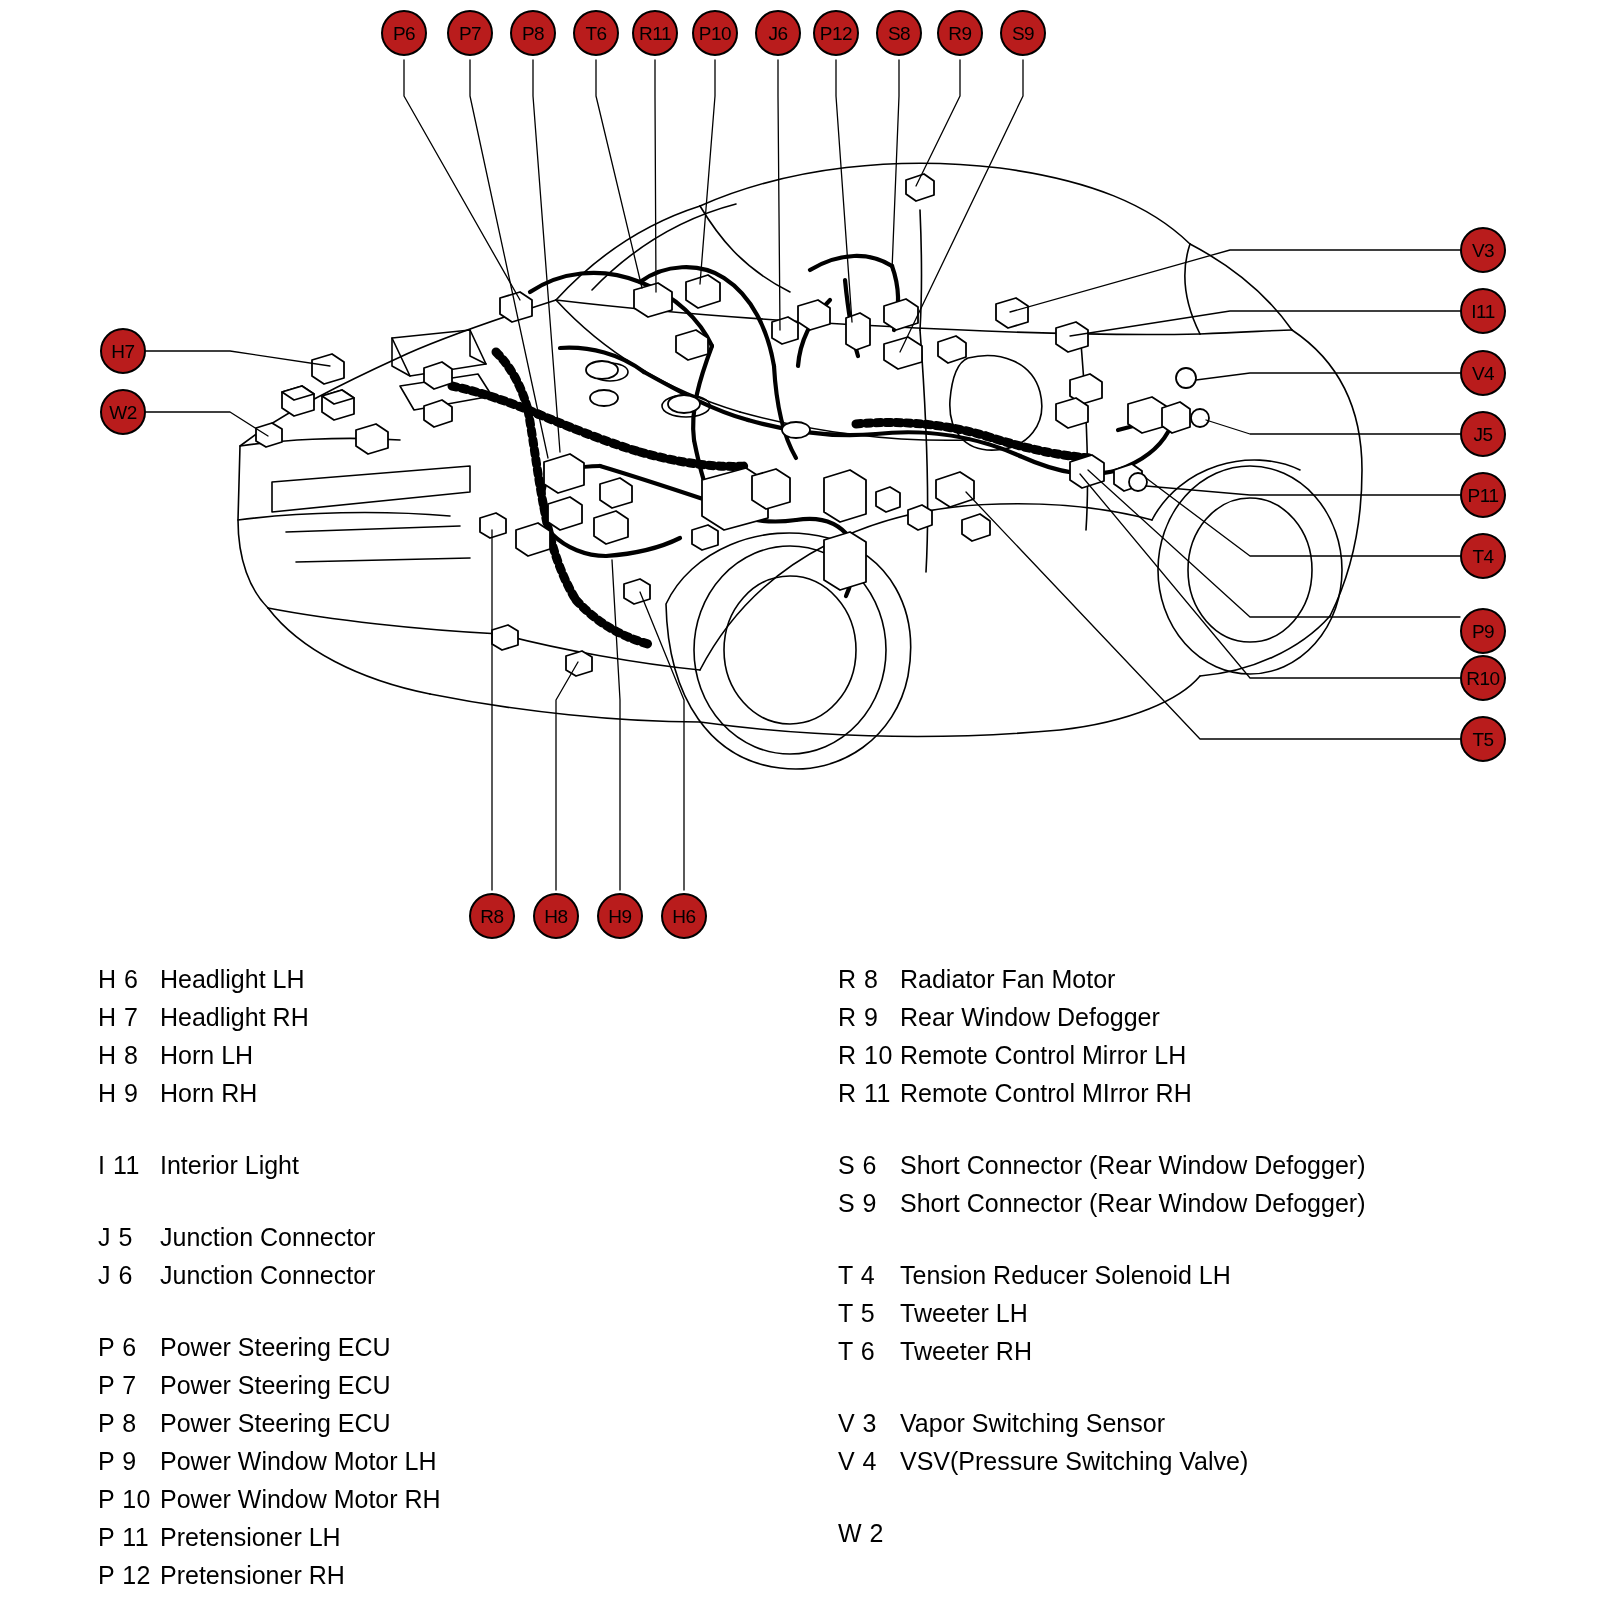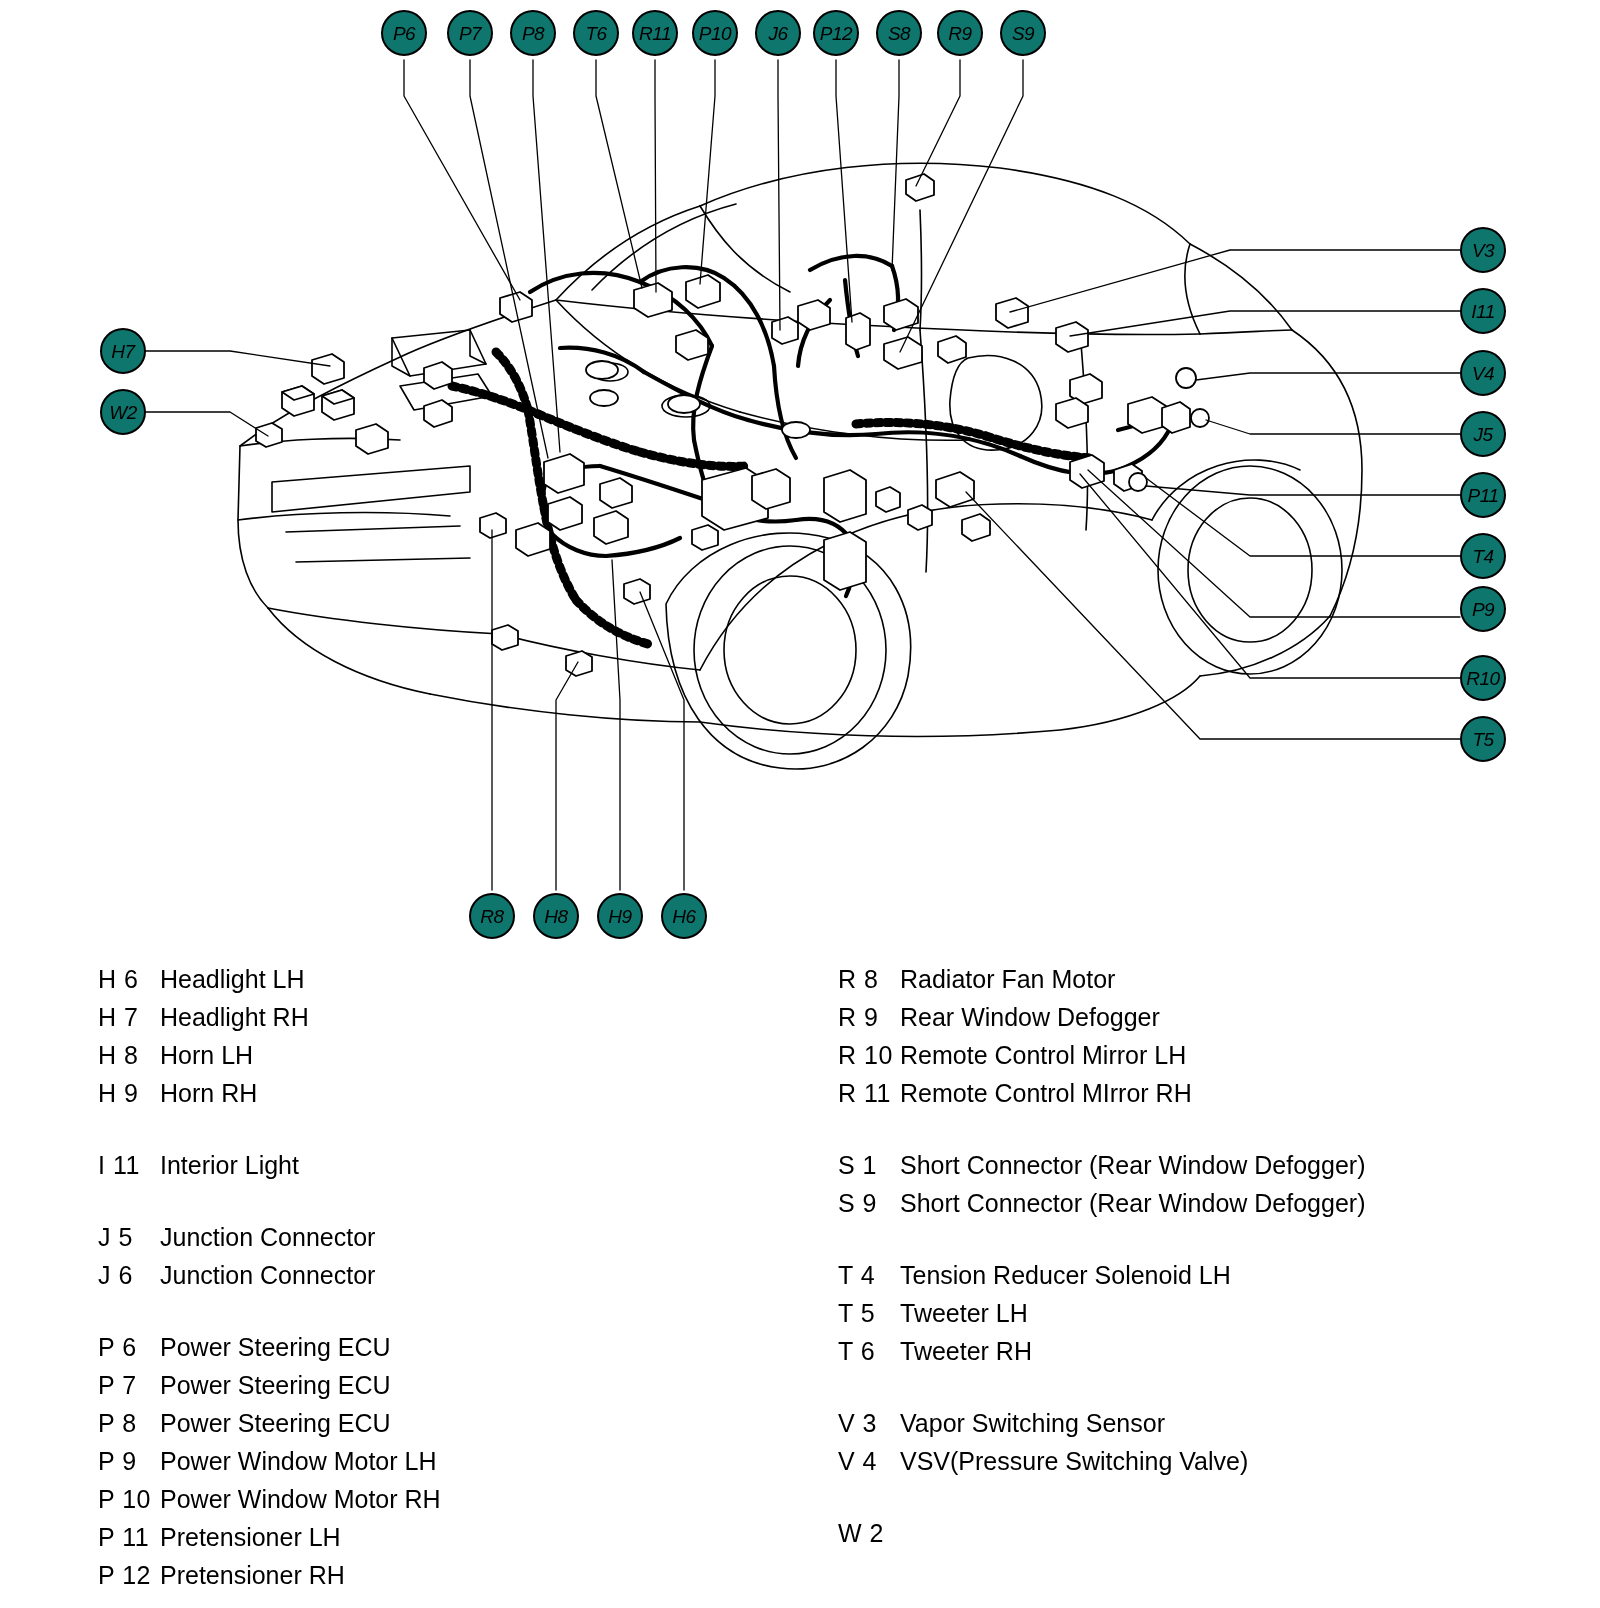--- a/index.html
+++ b/index.html
@@ -28,31 +28,30 @@
     left: 0;
     top: 0;
   }
 
   .callout {
     position: absolute;
     width: 46px;
     height: 46px;
     border: 2px solid #000;
     border-radius: 50%;
-    background: #0f766e;
+    background: #b91c1c;
     box-sizing: border-box;
     display: flex;
     align-items: center;
     justify-content: center;
     font-size: 19px;
     font-family: "Liberation Sans", sans-serif;
     letter-spacing: -0.5px;
     line-height: 1;
     z-index: 5;
-    font-style: italic;
   }
 
   #legend {
     position: absolute;
     left: 0;
     top: 960px;
     width: 1600px;
     height: 648px;
   }
   .legend-col {
@@ -305,21 +304,21 @@
 
   <div class="callout" style="left:100px; top:328px;">H7</div>
   <div class="callout" style="left:100px; top:389px;">W2</div>
 
   <div class="callout" style="left:1460px; top:227px;">V3</div>
   <div class="callout" style="left:1460px; top:288px;">I11</div>
   <div class="callout" style="left:1460px; top:350px;">V4</div>
   <div class="callout" style="left:1460px; top:411px;">J5</div>
   <div class="callout" style="left:1460px; top:472px;">P11</div>
   <div class="callout" style="left:1460px; top:533px;text-align:center;">T4</div>
-  <div class="callout" style="left:1460px; top:586px;">P9</div>
+  <div class="callout" style="left:1460px; top:608px;">P9</div>
   <div class="callout" style="left:1460px; top:655px;">R10</div>
   <div class="callout" style="left:1460px; top:716px;">T5</div>
 
   <div class="callout" style="left:469px; top:893px;">R8</div>
   <div class="callout" style="left:533px; top:893px;">H8</div>
   <div class="callout" style="left:597px; top:893px;">H9</div>
   <div class="callout" style="left:661px; top:893px;">H6</div>
 
 </div>
 
@@ -413,21 +412,21 @@
         <span class="legend-desc">Remote Control Mirror LH</span>
       </div>
       <div class="legend-row">
         <span class="legend-code">R 11</span>
         <span class="legend-desc">Remote Control MIrror RH</span>
       </div>
     </div>
 
     <div class="legend-group">
       <div class="legend-row">
-        <span class="legend-code">S  1</span>
+        <span class="legend-code">S  6</span>
         <span class="legend-desc">Short Connector (Rear Window Defogger)</span>
       </div>
       <div class="legend-row">
         <span class="legend-code">S  9</span>
         <span class="legend-desc">Short Connector (Rear Window Defogger)</span>
       </div>
     </div>
 
     <div class="legend-group">
       <div class="legend-row">

